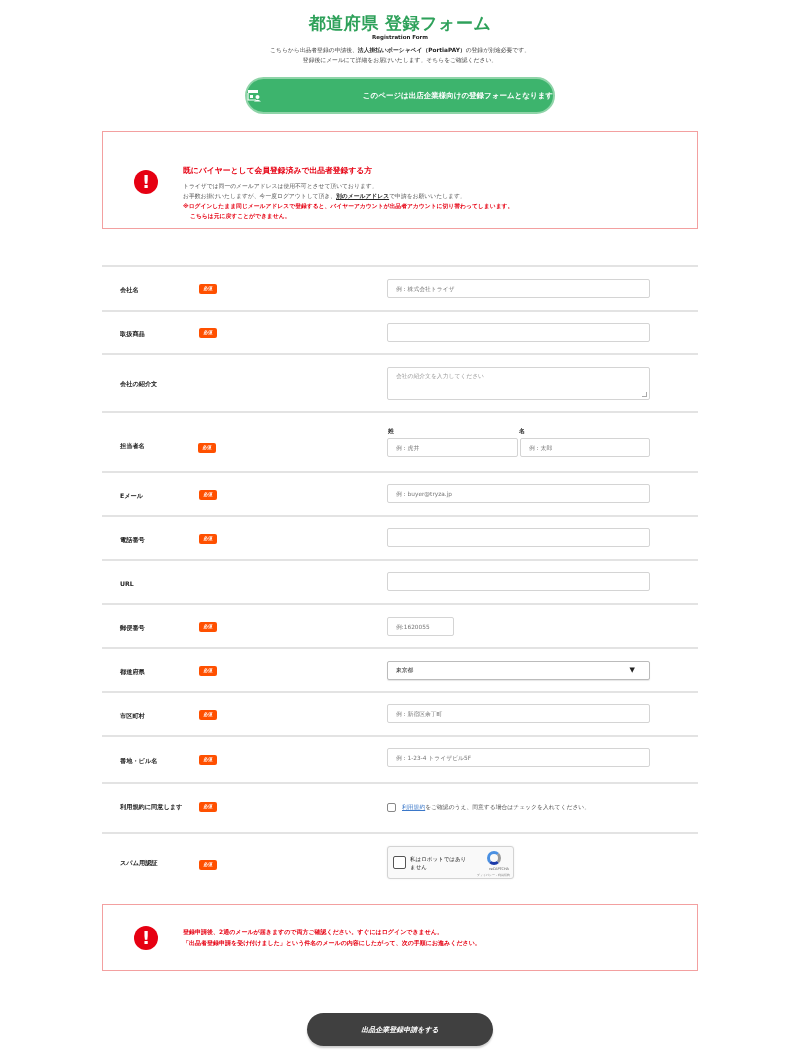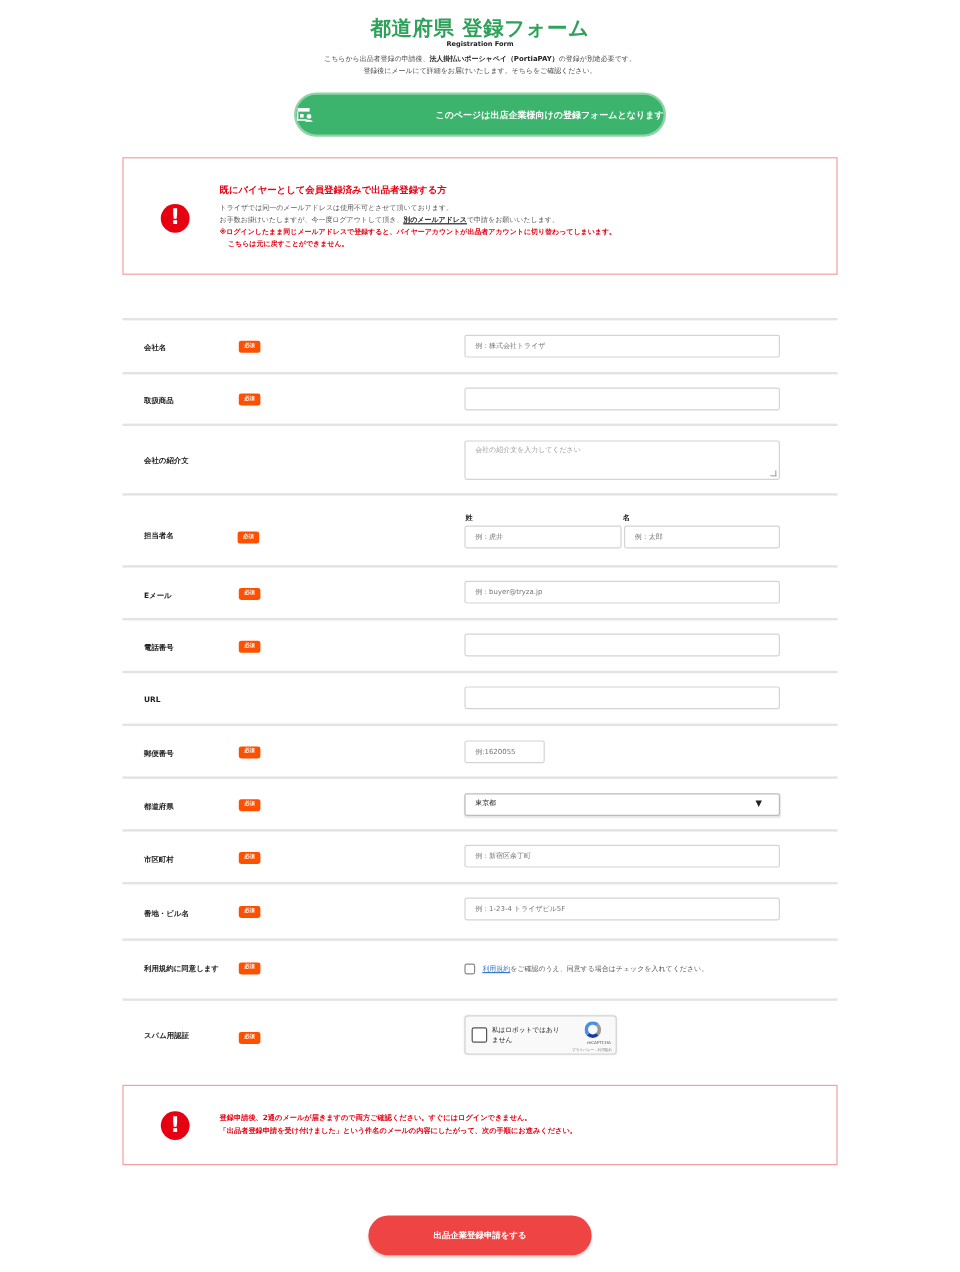--- a/index.html
+++ b/index.html
@@ -14,21 +14,21 @@
   .notice-btn { position: absolute; top: 77px; left: 245px; width: 310px; height: 37px; background: #3db46d; border: 2px solid #8fd4a8; border-radius: 20px; color: #fff; display: flex; align-items: center; justify-content: space-between; font-size: 7.5px; font-weight: bold; gap: 6px; }
   .shop-icon { width: 14px; height: 13px; position: relative; }
 
   .alert-box { position: absolute; left: 102px; width: 596px; border: 1.5px solid #f3a0a0; background: #fff; }
   .alert1 { top: 131px; height: 98px; }
   .alert2 { top: 904px; height: 67px; }
   .alert-icon { position: absolute; width: 24px; height: 24px; border-radius: 50%; background: #e60012; color: #fff; font-weight: bold; font-size: 18px; line-height: 24px; text-align: center; }
   .alert1 .alert-icon { left: 31px; top: 38px; }
   .alert2 .alert-icon { left: 31px; top: 21px; }
   .alert-content { position: absolute; left: 80px; }
-  .alert1 .alert-content { top: 21px; }
+  .alert1 .alert-content { top: 33px; }
   .alert2 .alert-content { top: 21px; }
   .alert-heading { color: #e60012; font-size: 7.8px; font-weight: bold; margin-bottom: 5px; }
   .alert-line { font-size: 5.8px; color: #555; line-height: 10px; }
   .alert-line u { color: #222; font-weight: bold; }
   .alert-red { font-size: 5.8px; color: #e60012; font-weight: bold; line-height: 10px; }
   .alert-red.indent { padding-left: 7px; }
   .alert2 .alert-red { font-size: 6px; line-height: 11px; }
 
   .form { position: absolute; top: 265px; left: 102px; width: 596px; }
   .row { position: relative; border-top: 2px solid #e3e3e3; }
@@ -43,21 +43,21 @@
   .checkbox { position: absolute; left: 285px; width: 9px; height: 9px; border: 1px solid #888; border-radius: 2px; background: #fff; }
   .terms-text { position: absolute; left: 300px; font-size: 5.8px; color: #555; }
   .terms-link { color: #3b78c9; text-decoration: underline; }
   .captcha { position: absolute; left: 285px; width: 127px; height: 33px; border: 1px solid #d3d3d3; border-radius: 3px; background: #f9f9f9; box-shadow: 0 0 2px rgba(0,0,0,0.08); }
   .captcha-box { position: absolute; left: 5px; top: 9px; width: 13px; height: 13px; border: 1.5px solid #555; border-radius: 2px; background: #fff; }
   .captcha-label { position: absolute; left: 22px; top: 8px; font-size: 5.5px; color: #222; line-height: 8px; width: 60px; }
   .captcha-logo { position: absolute; right: 12px; top: 4px; width: 14px; height: 14px; border-radius: 50%; border: 3px solid #4a90e2; border-right-color: #999; border-bottom-color: #1c3aa9; }
   .captcha-brand { position: absolute; right: 4px; top: 20px; font-size: 3.5px; color: #555; text-align: center; }
   .captcha-links { position: absolute; right: 3px; top: 26px; font-size: 3px; color: #777; }
 
-  .submit { position: absolute; top: 1013px; left: 307px; width: 186px; height: 33px; background: #ef4444; border-radius: 17px; color: #fff; font-size: 7px; font-weight: bold; display: flex; align-items: center; justify-content: center; box-shadow: 0 2px 2px rgba(0,0,0,0.2); border: none; font-family: "DejaVu Sans", sans-serif; }
+  .submit { position: absolute; top: 1013px; left: 307px; width: 186px; height: 33px; background: #404040; border-radius: 17px; color: #fff; font-size: 7px; font-weight: bold; display: flex; align-items: center; justify-content: center; box-shadow: 0 2px 2px rgba(0,0,0,0.2); border: none; font-family: "DejaVu Sans", sans-serif; font-style: italic; }
 </style>
 </head>
 <body>
 
 <div class="title">都道府県 登録フォーム</div>
 <div class="subtitle">Registration Form</div>
 <div class="intro">
   <div><span>こちらから出品者登録の申請後、</span><b>法人掛払いポーシャペイ（PortiaPAY）</b><span>の登録が別途必要です。</span></div>
   <div>登録後にメールにて詳細をお届けいたします。そちらをご確認ください。</div>
 </div>

